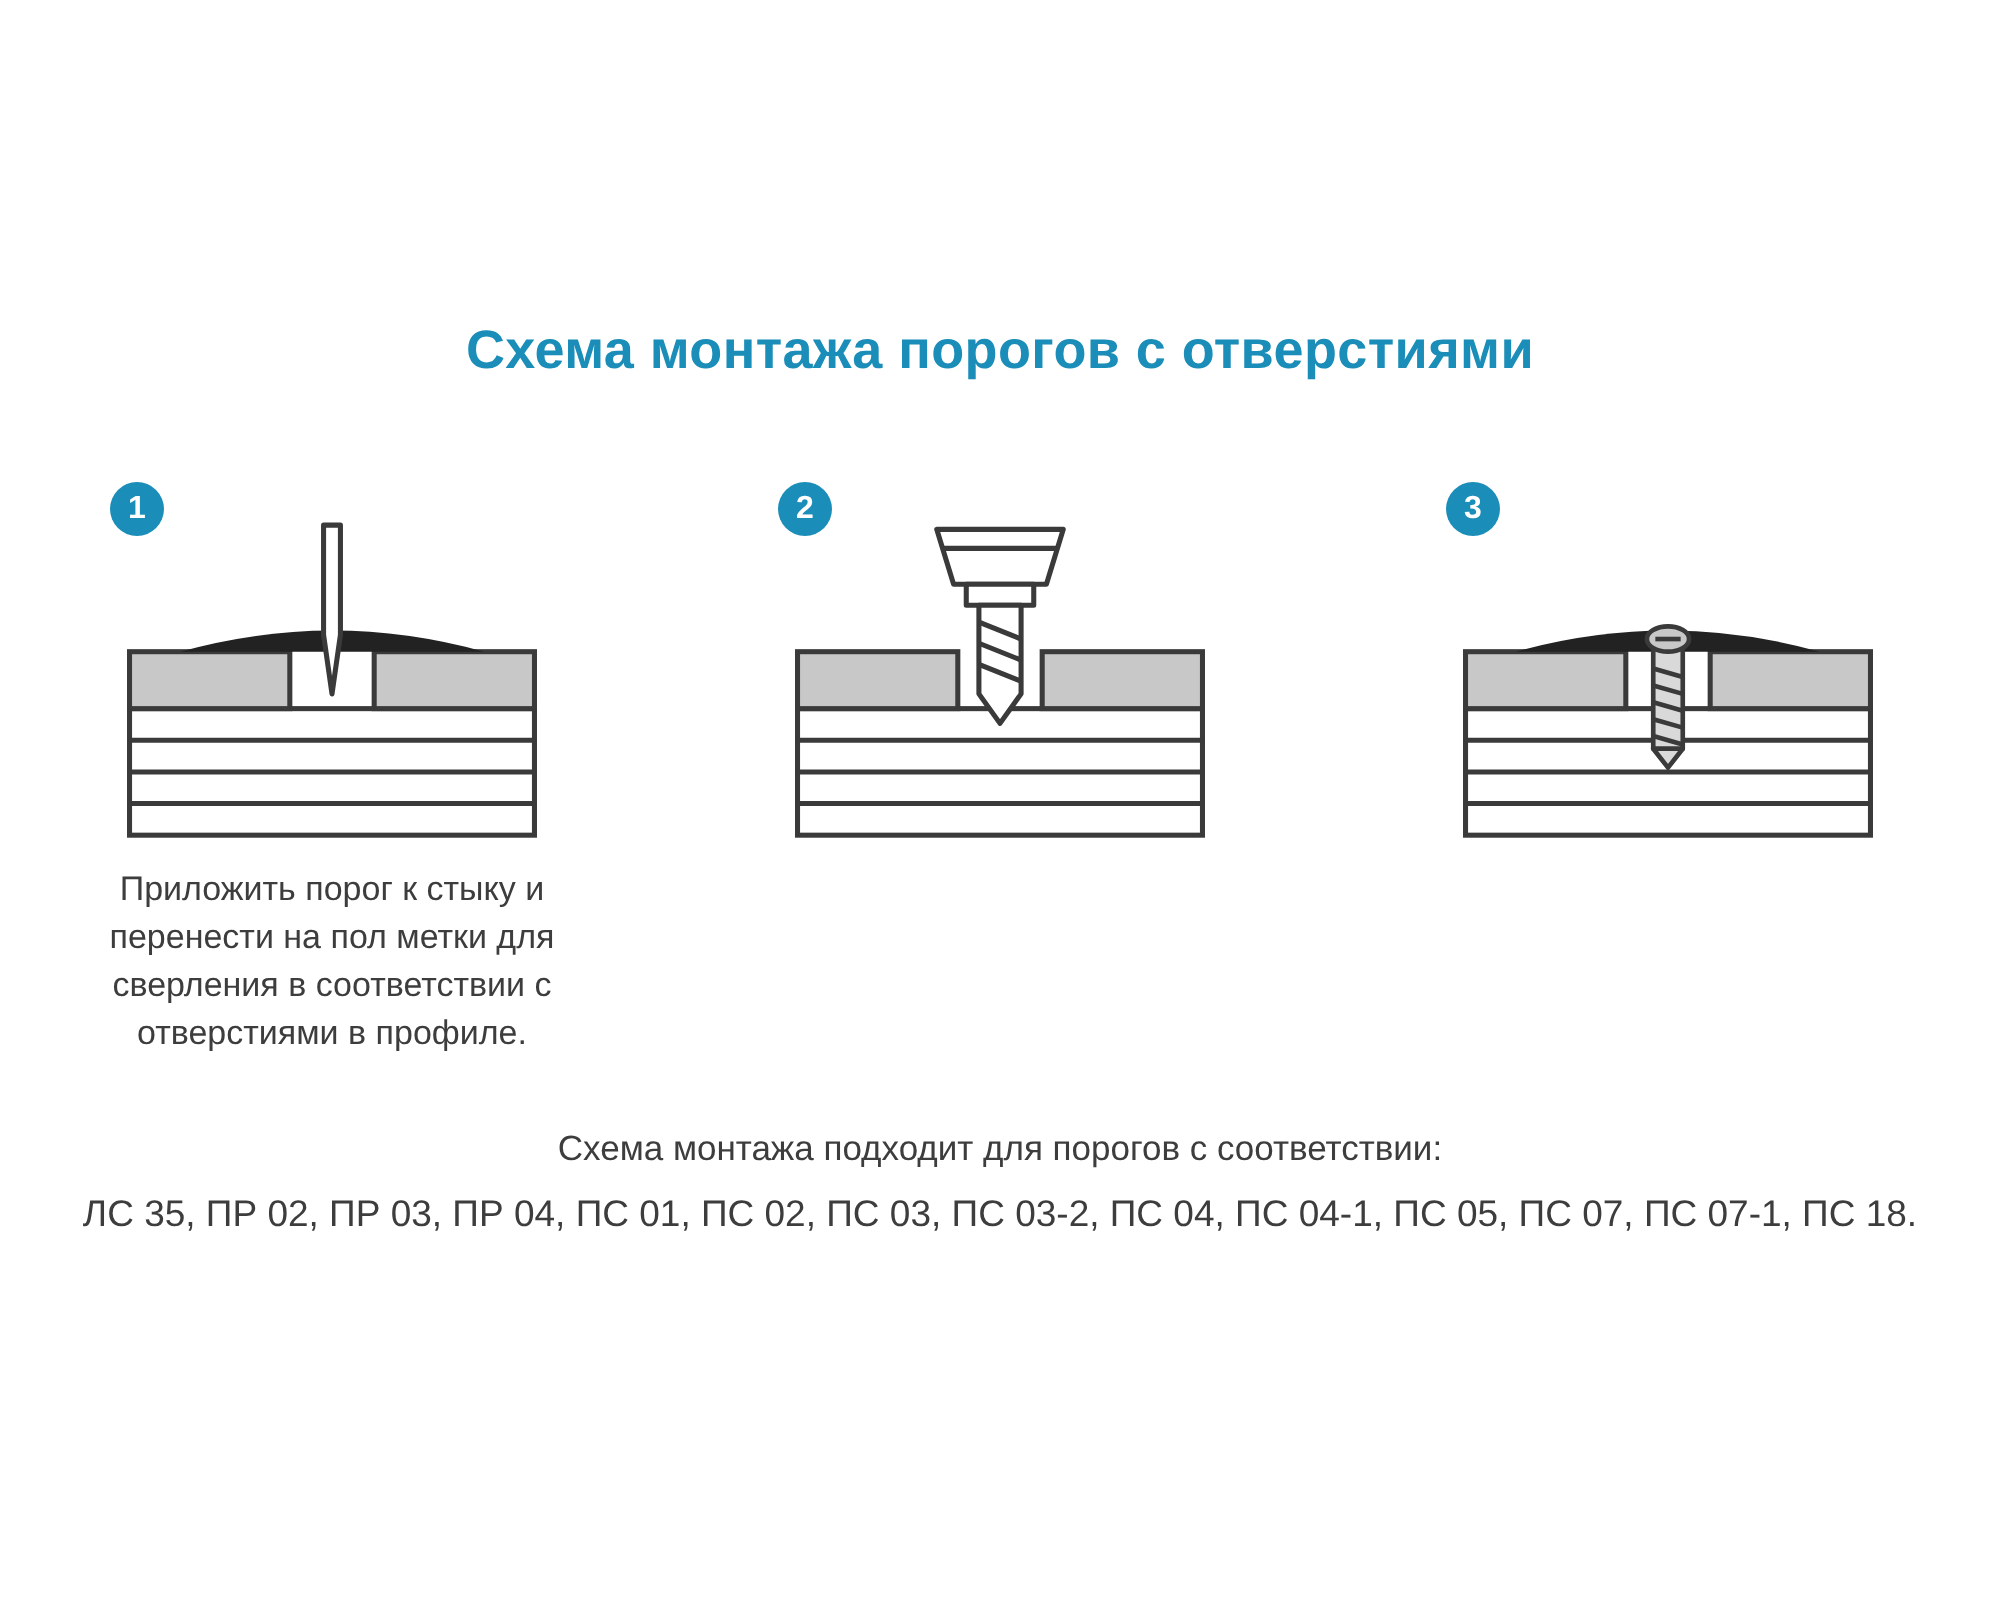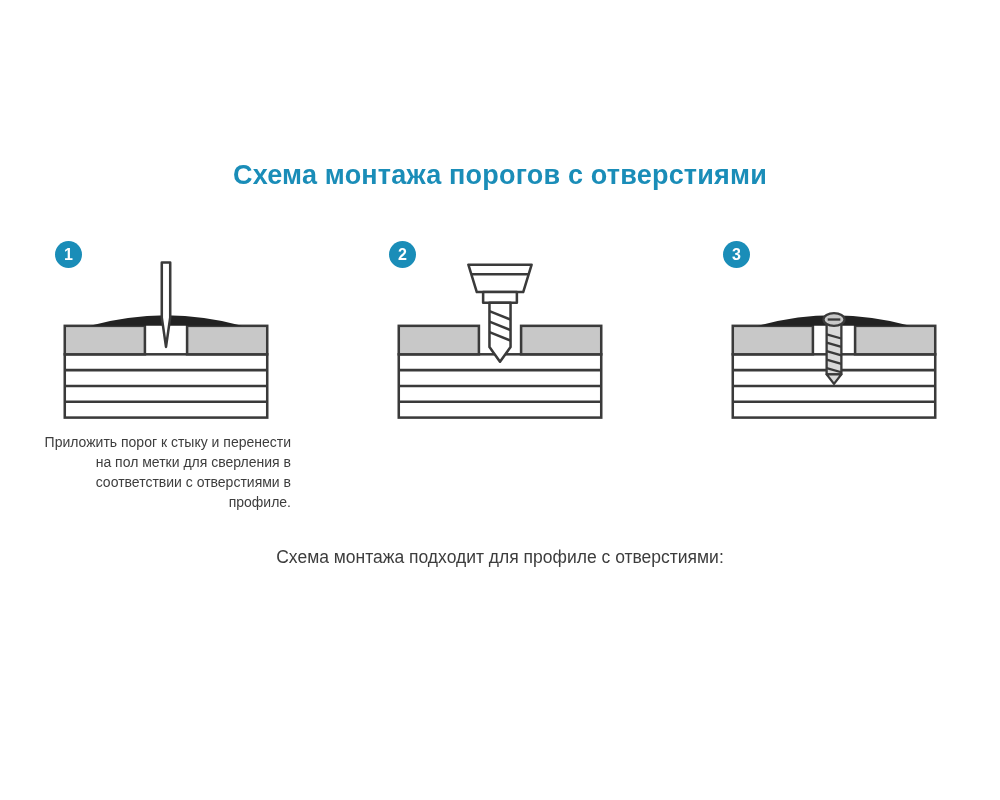--- a/index.html
+++ b/index.html
@@ -7,21 +7,21 @@
     font-family: "Liberation Sans", sans-serif; }
   .page { position: relative; width: 1000px; height: 664px; background: #ffffff; overflow: hidden; }
   .title { text-align: center; padding-top: 160px; font-size: 27px; font-weight: 700;
     color: #1a8db8; letter-spacing: 0.2px; }
   .steps { display: flex; justify-content: center; gap: 84px; margin-top: 50px; }
   .step { width: 250px; display: flex; flex-direction: column; }
   .step-number { width: 27px; height: 27px; border-radius: 50%; background: #1a8db8;
     color: #ffffff; font-weight: 700; font-size: 16px; display: flex; align-items: center;
     justify-content: center; margin-left: 14px; }
   .illustration { margin-top: -14px; align-self: center; display: block; }
-  .caption { margin-top: 10px; text-align: right; color: #3d3d3d; font-size: 14px;
+  .caption { margin-top: 10px; text-align: center; color: #3d3d3d; font-size: 17px;
     line-height: 1.42; }
   .footer { margin-top: 34px; text-align: center; color: #3d3d3d; }
   .footer-line1 { font-size: 17.5px; }
   .footer-line2 { font-size: 18.5px; margin-top: 11px; white-space: nowrap; }
 </style>
 </head>
 <body>
 
 <div class="page">
 
@@ -91,16 +91,17 @@
           <polygon points="103,114 117,114 110,123" fill="#d9d9d9"></polygon>
           <ellipse cx="110" cy="62" rx="10" ry="6" fill="#c8c8c8"></ellipse>
           <line x1="104" y1="62" x2="116" y2="62"></line>
         </g>
       </svg>
     </div>
 
   </div>
 
   <div class="footer">
-    <div class="footer-line1">Схема монтажа подходит для профиле с отверстиями:</div>
+    <div class="footer-line1">Схема монтажа подходит для порогов с соответствии:</div>
+    <div class="footer-line2">ЛС 35, ПР 02, ПР 03, ПР 04, ПС 01, ПС 02, ПС 03, ПС 03-2, ПС 04, ПС 04-1, ПС 05, ПС 07, ПС 07-1, ПС 18.</div>
   </div>
 
 </div>
 
 </body></html>

